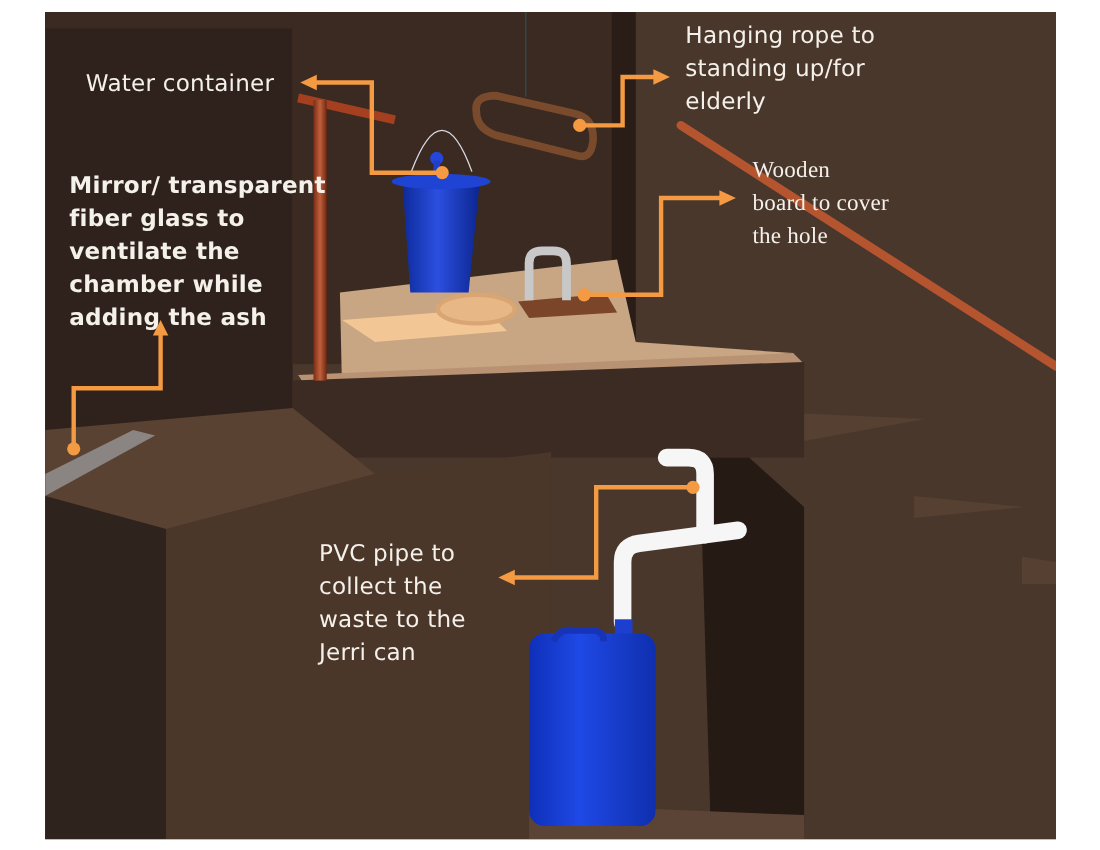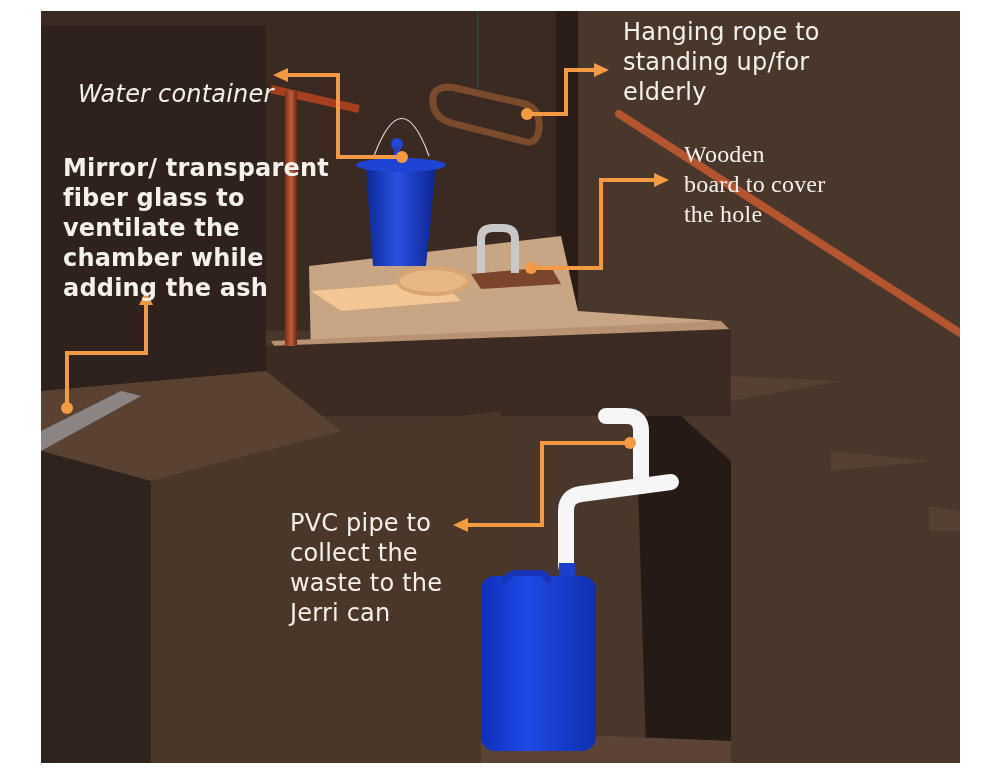--- a/index.html
+++ b/index.html
@@ -1,18 +1,18 @@
 <!DOCTYPE html>
 <html><head>
 <meta charset="utf-8">
 <style>
   html, body { margin:0; padding:0; background:#ffffff; }
   body { width:1000px; height:773px; position:relative; overflow:hidden; font-family:"DejaVu Sans", sans-serif; }
   #scene { position:absolute; left:41px; top:11px; width:919px; height:752px; background:#4a372c; overflow:hidden; }
-  .label { position:absolute; color:#f4f0ea; font-size:24px; line-height:30px; white-space:pre-line; letter-spacing:0.2px; font-family:"DejaVu Sans", sans-serif; }
+  .label { position:absolute; color:#f4f0ea; font-size:21px; line-height:30px; white-space:pre-line; letter-spacing:0.2px; font-family:"DejaVu Sans", sans-serif; }
   svg { position:absolute; left:0; top:0; }
 </style>
 </head>
 <body>
 
 <div id="scene">
   <svg width="919" height="752" viewBox="0 0 919 752">
     <defs>
       <linearGradient id="bucketG" x1="0" x2="1">
         <stop offset="0" stop-color="#0d2a9a"></stop>
@@ -94,29 +94,29 @@
       <polygon points="105,280 98,294 112,294"></polygon>
       <circle cx="486" cy="103" r="6"></circle>
       <polygon points="568,59 553,52 553,66"></polygon>
       <circle cx="490" cy="257" r="6"></circle>
       <polygon points="628,169 613,162 613,176"></polygon>
       <circle cx="589" cy="432" r="6"></circle>
       <polygon points="412,514 427,507 427,521"></polygon>
     </g>
   </svg>
 
-  <div class="label" style="left:37px; top:68px;font-style:italic;">Water container</div>
+  <div class="label" style="left:37px; top:50px;">Water container</div>
   <div class="label" style="left:22px; top:142px;font-weight:bold;">Mirror/ transparent
 fiber glass   to
 ventilate the
 chamber while
 adding the ash</div>
   <div class="label" style="left:582px; top:6px;">Hanging rope to
 standing up/for
 elderly</div>
   <div class="label" style="left:643px; top:128px;font-family:Liberation Serif, serif;">Wooden
 board to cover
 the hole</div>
-  <div class="label" style="left:249px; top:497px;">PVC pipe to
+  <div class="label" style="left:249px; top:477px;">PVC pipe to
 collect the
 waste to the
 Jerri can</div>
 </div>
 
 </body></html>

